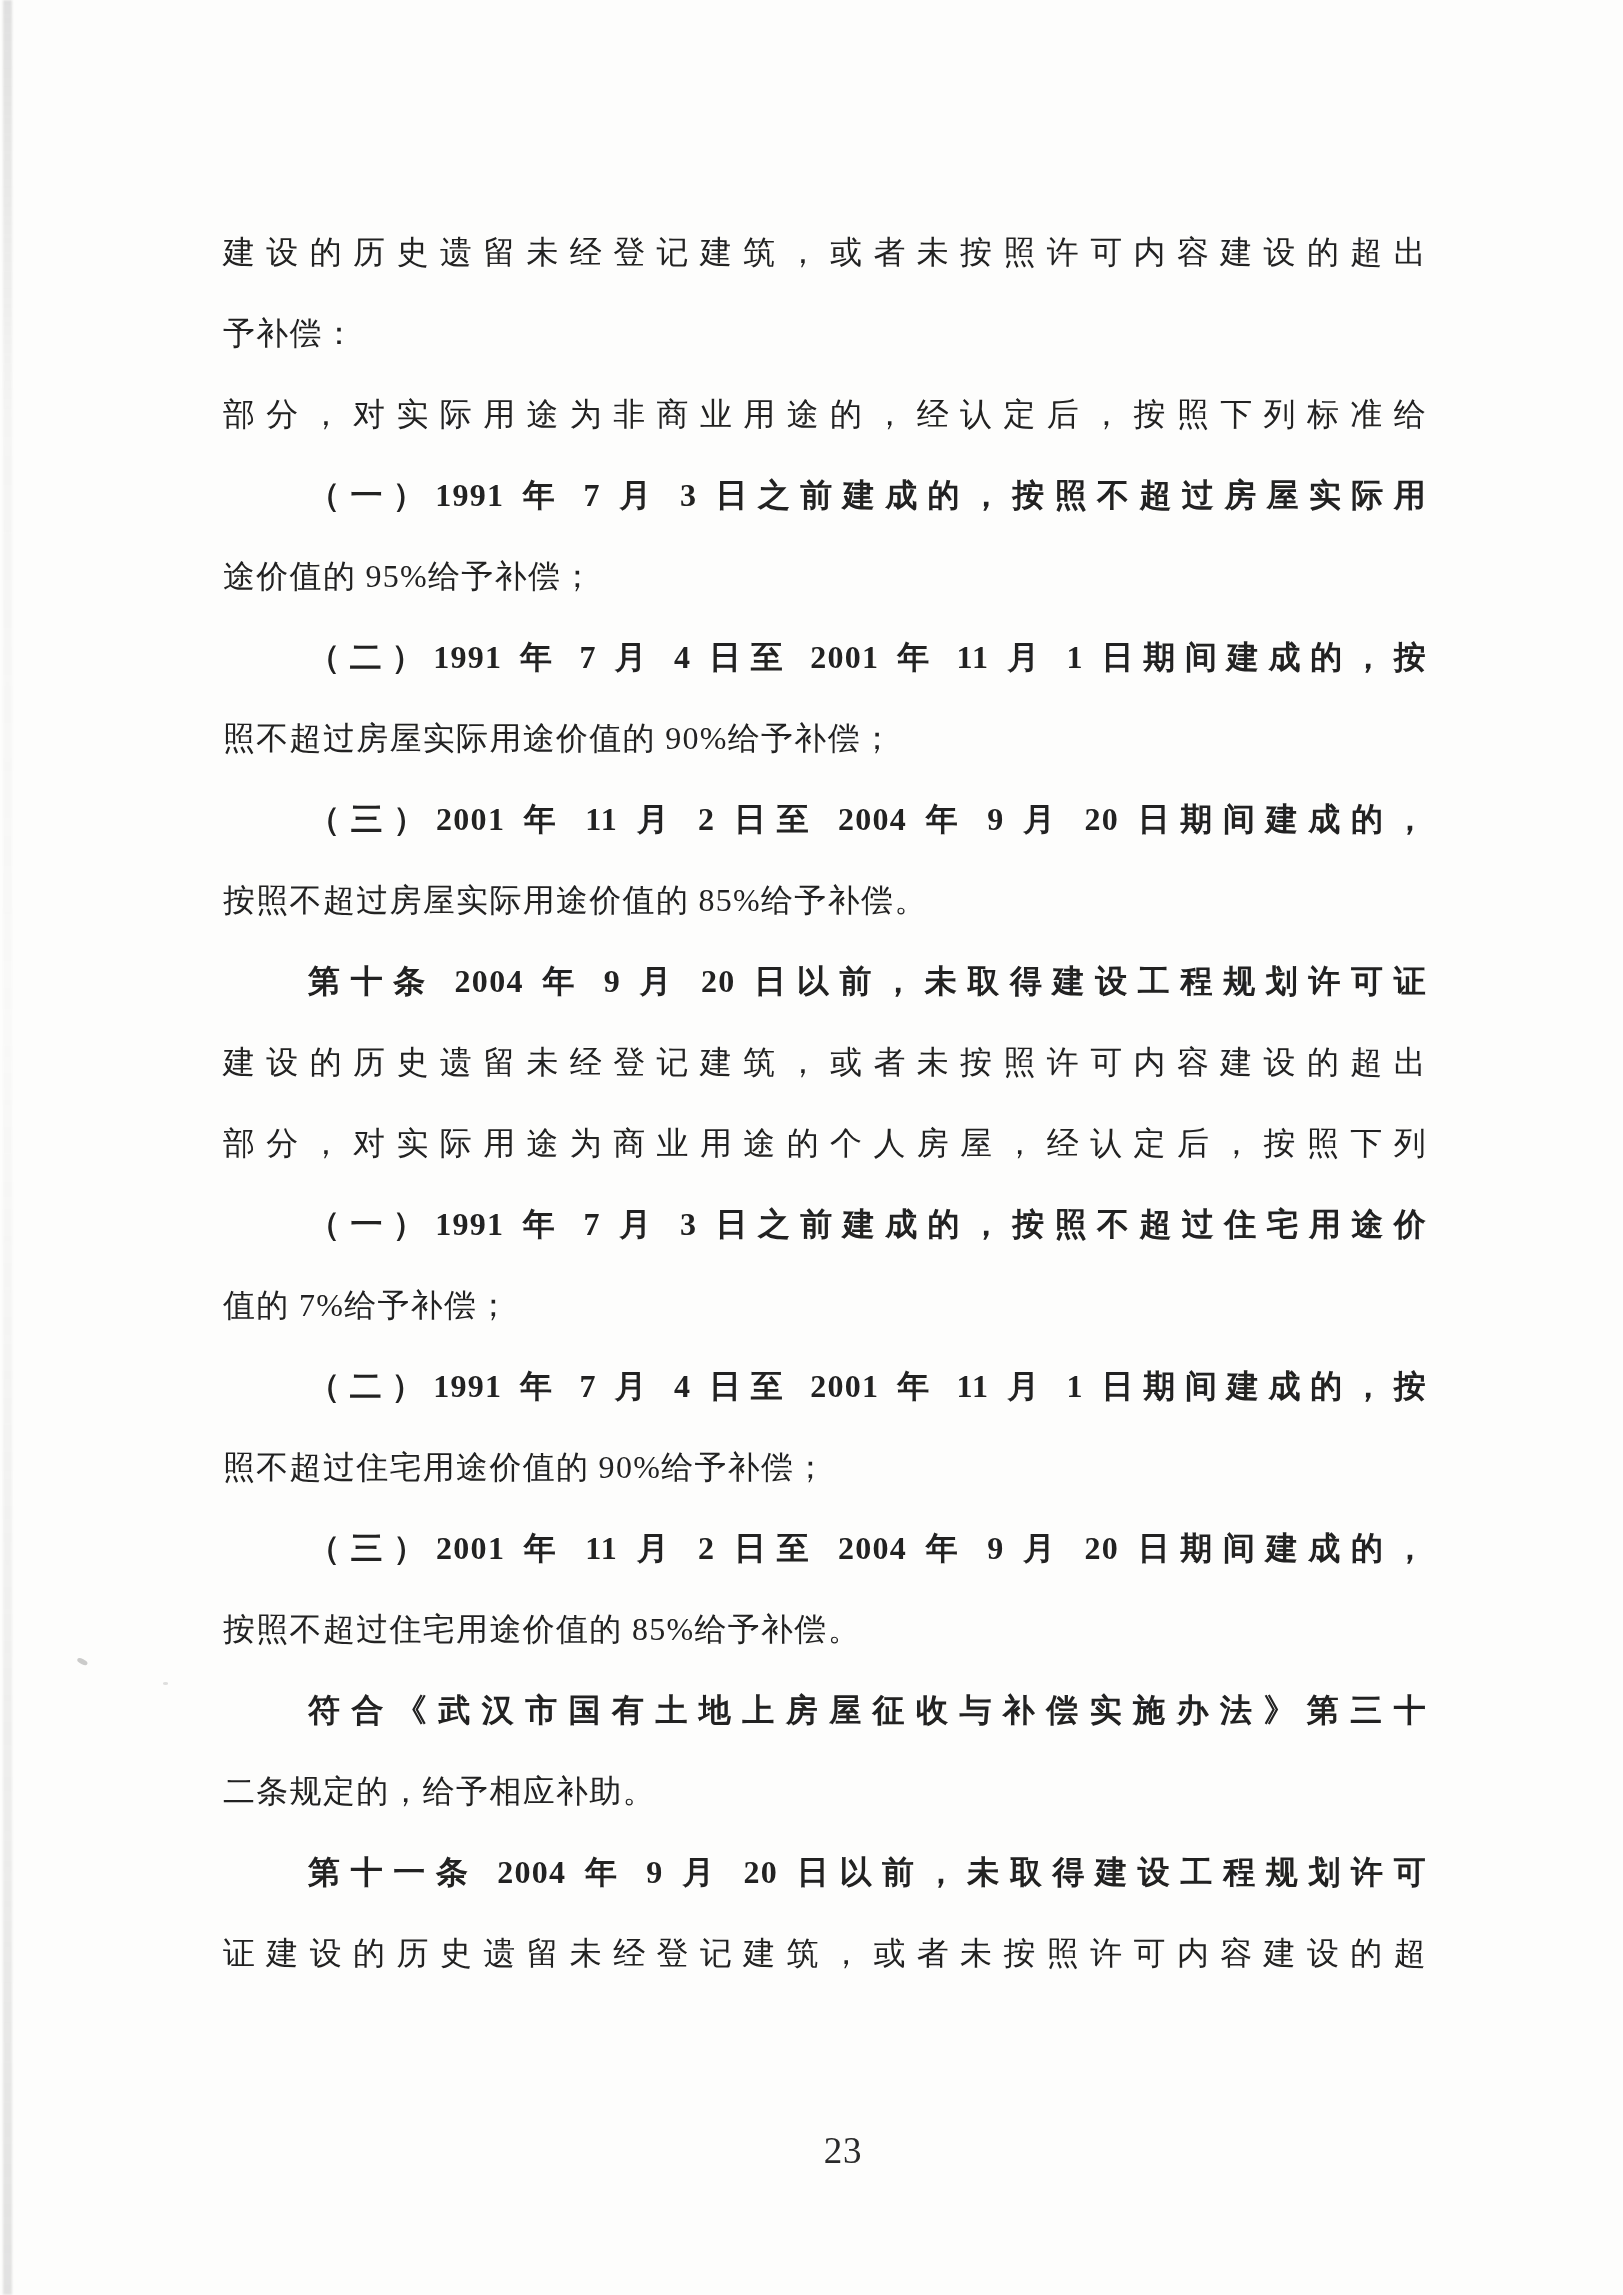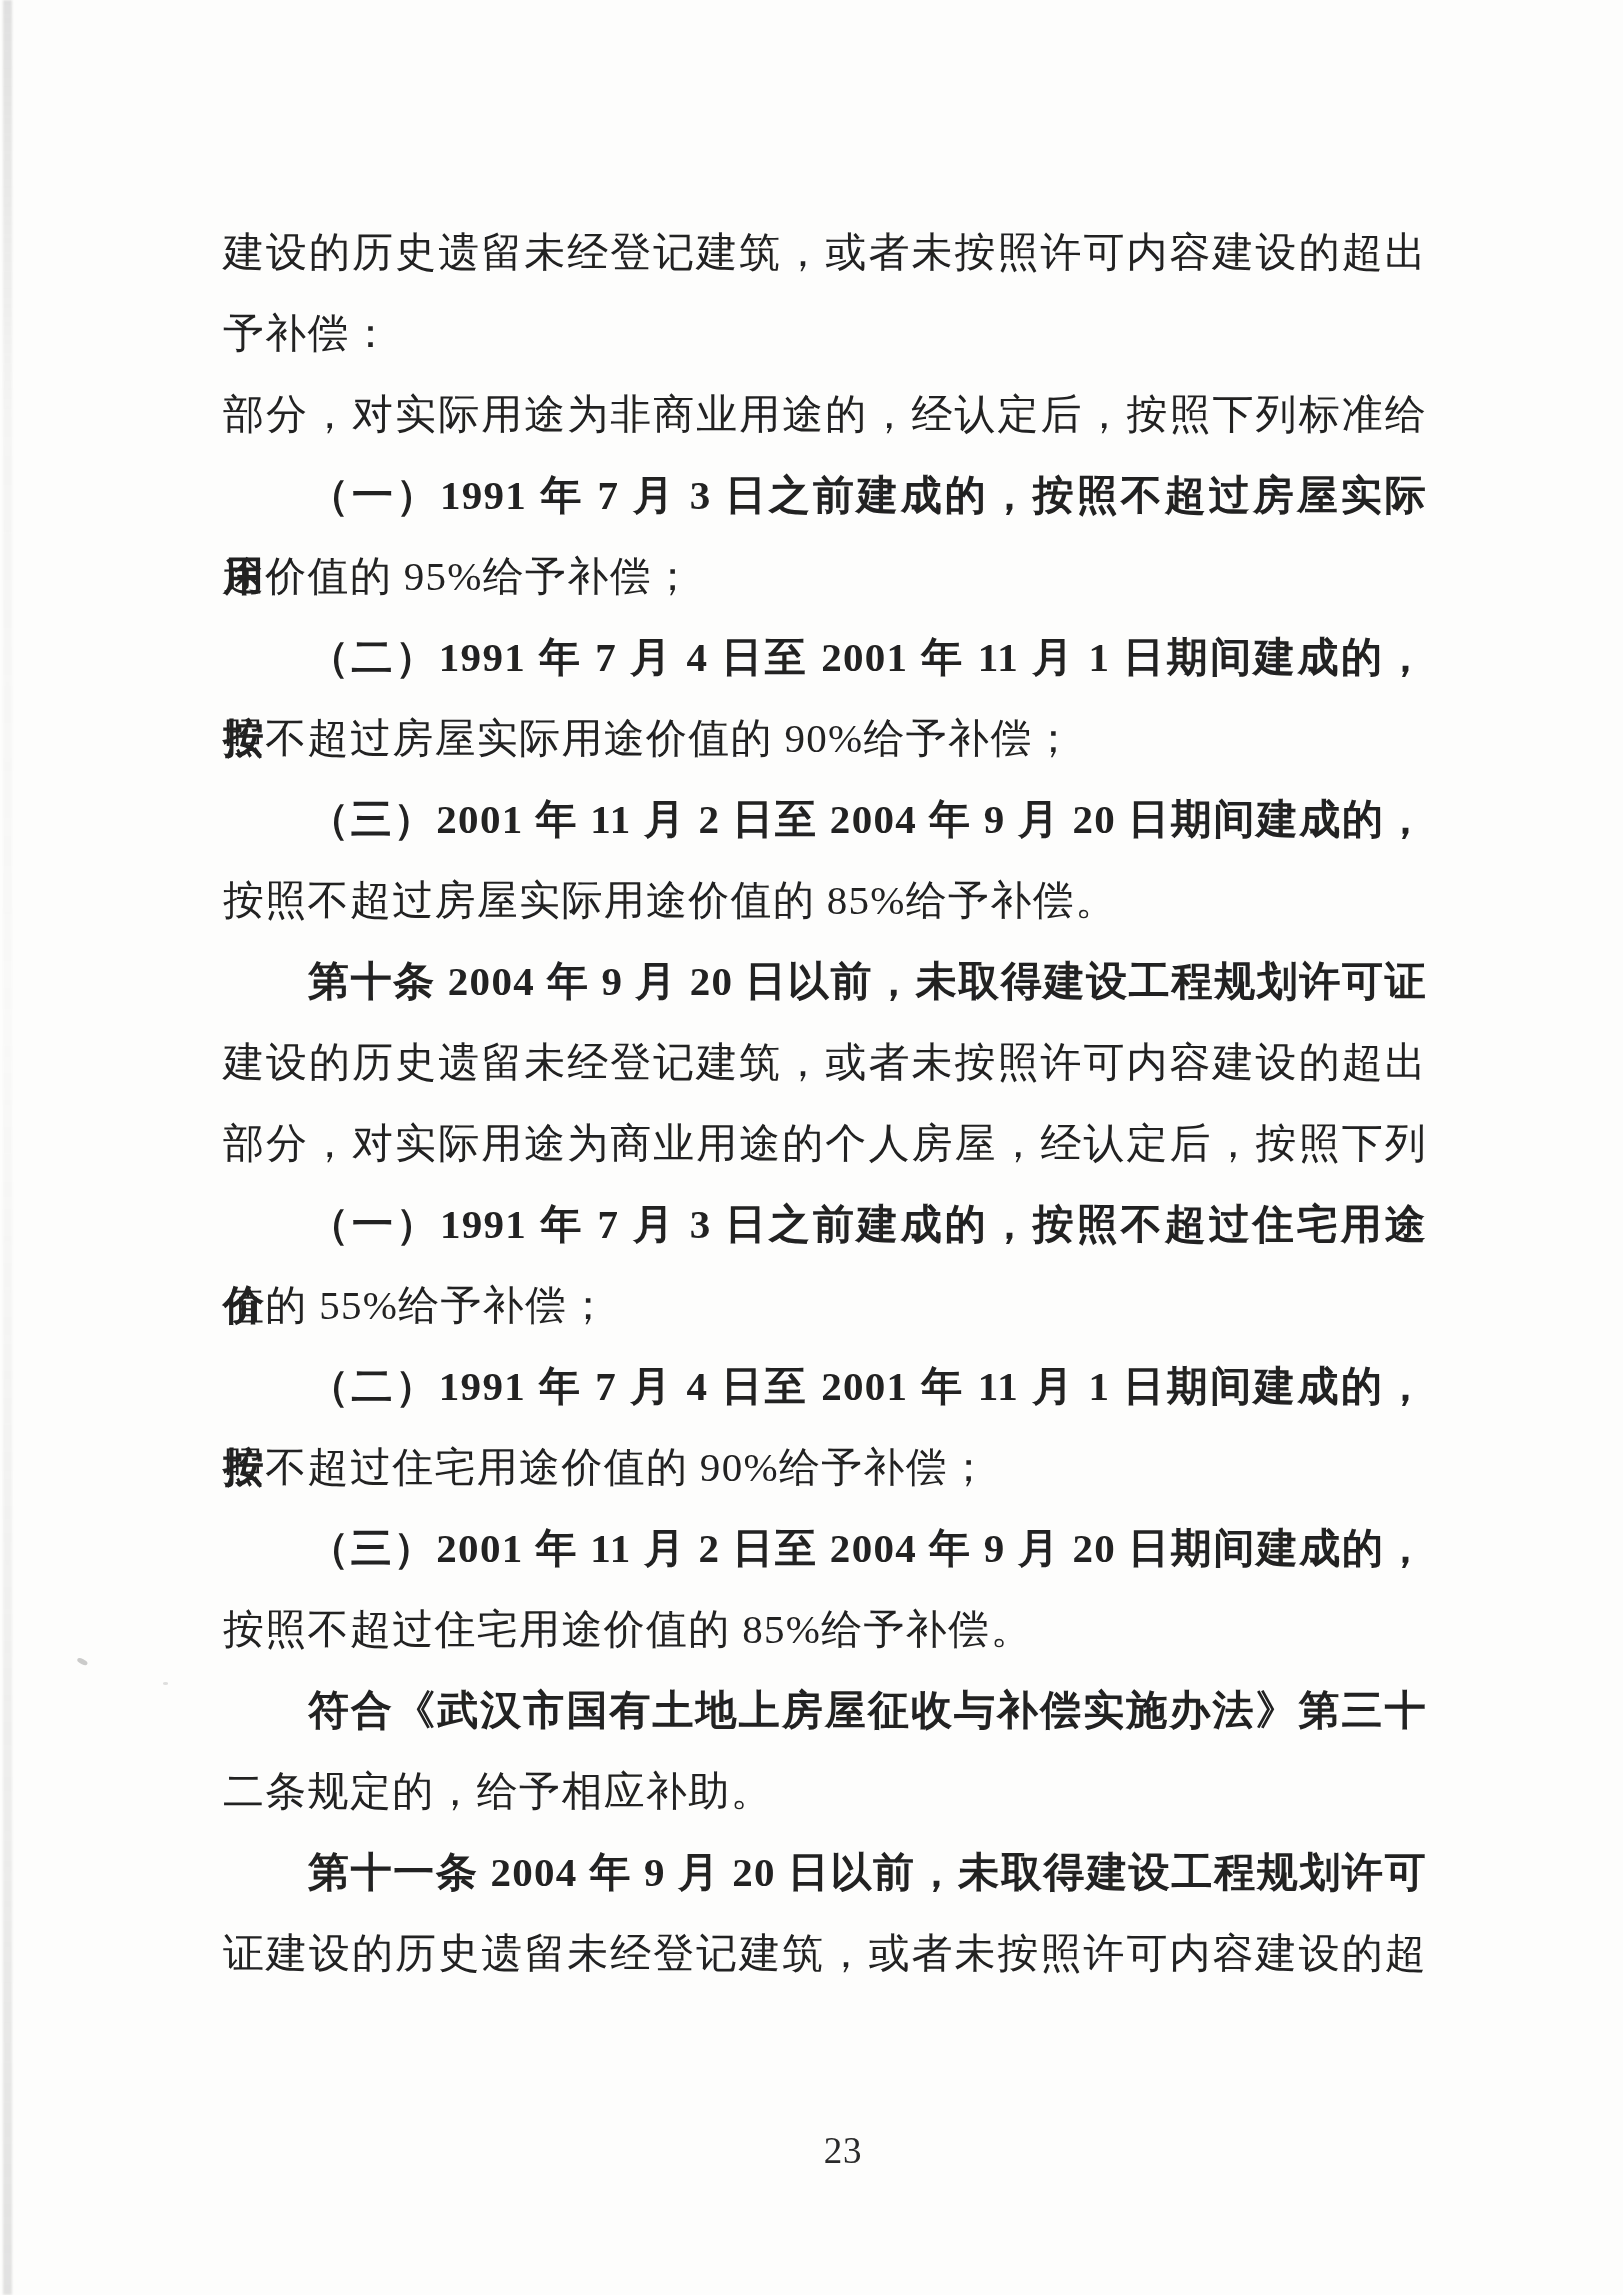--- a/index.html
+++ b/index.html
@@ -42,21 +42,21 @@
   .speck.s2 { left: 163px; top: 1682px; width: 5.2px;  height: 2.6px; opacity: .6; }
 
   .text-block {
     position: absolute;
     left: 223px;
     top: 212px;
     width: 1204px;
     color: #222222;
   }
   .line {
-    font-size: 41px;
+    font-size: 32px;
     line-height: 81px;
     height: 81px;
     letter-spacing: 1.3px;
     white-space: normal;
     text-align: left;
   }
   .line.just {
     text-align: justify;
     text-align-last: justify;
     text-justify: inter-character;
@@ -91,21 +91,21 @@
       <div class="line indent just">（一）1991 年 7 月 3 日之前建成的，按照不超过房屋实际用</div>
       <div class="line">途价值的 95%给予补偿；</div>
       <div class="line indent just">（二）1991 年 7 月 4 日至 2001 年 11 月 1 日期间建成的，按</div>
       <div class="line">照不超过房屋实际用途价值的 90%给予补偿；</div>
       <div class="line indent just">（三）2001 年 11 月 2 日至 2004 年 9 月 20 日期间建成的，</div>
       <div class="line">按照不超过房屋实际用途价值的 85%给予补偿。</div>
       <div class="line indent just">第十条 2004 年 9 月 20 日以前，未取得建设工程规划许可证</div>
       <div class="line just">建设的历史遗留未经登记建筑，或者未按照许可内容建设的超出</div>
       <div class="line just">部分，对实际用途为商业用途的个人房屋，经认定后，按照下列</div>
       <div class="line indent just">（一）1991 年 7 月 3 日之前建成的，按照不超过住宅用途价</div>
-      <div class="line">值的 55%给予补偿；</div>
+      <div class="line">值的 7%给予补偿；</div>
       <div class="line indent just">（二）1991 年 7 月 4 日至 2001 年 11 月 1 日期间建成的，按</div>
       <div class="line">照不超过住宅用途价值的 90%给予补偿；</div>
       <div class="line indent just">（三）2001 年 11 月 2 日至 2004 年 9 月 20 日期间建成的，</div>
       <div class="line">按照不超过住宅用途价值的 85%给予补偿。</div>
       <div class="line indent just">符合《武汉市国有土地上房屋征收与补偿实施办法》第三十</div>
       <div class="line">二条规定的，给予相应补助。</div>
       <div class="line indent just">第十一条 2004 年 9 月 20 日以前，未取得建设工程规划许可</div>
       <div class="line just">证建设的历史遗留未经登记建筑，或者未按照许可内容建设的超</div>
     </div>
 

